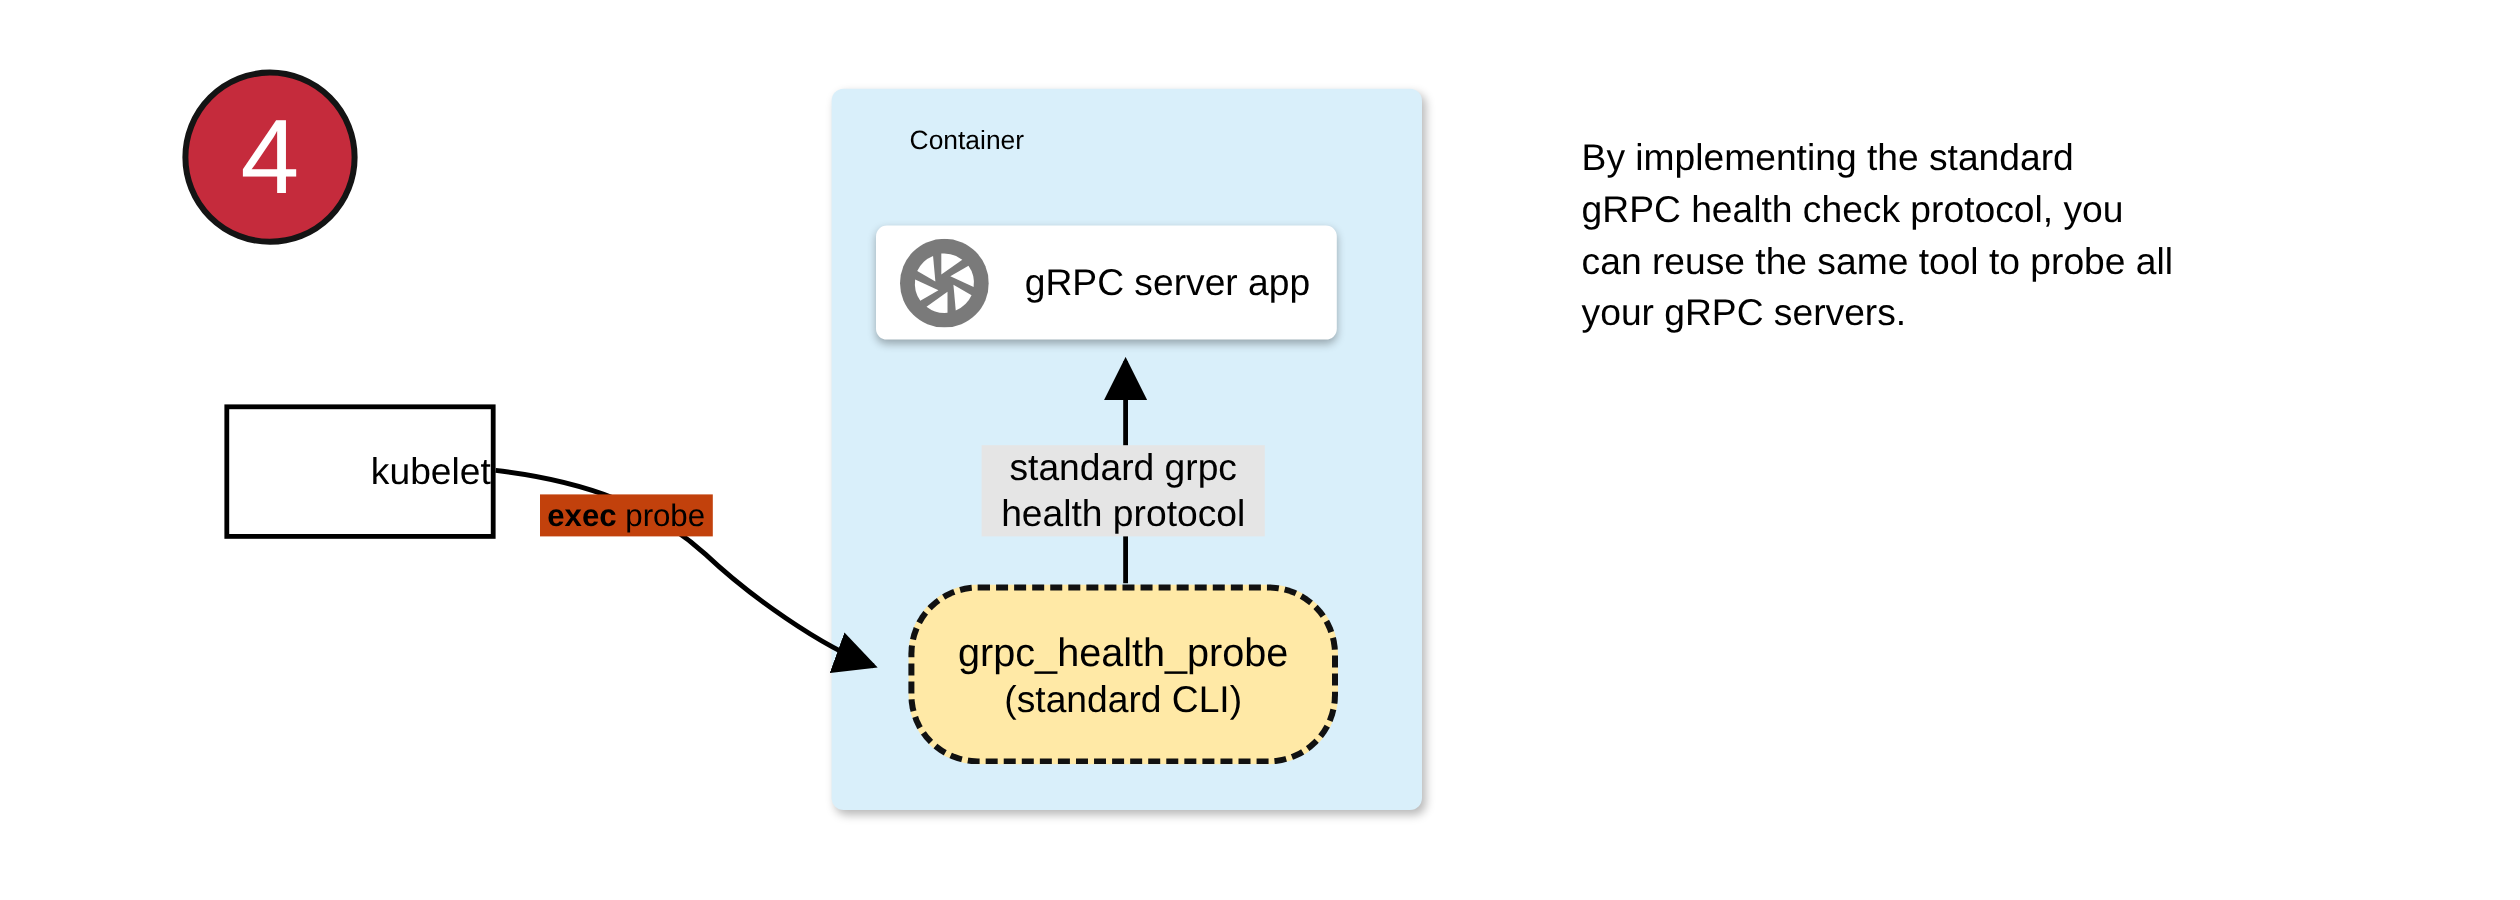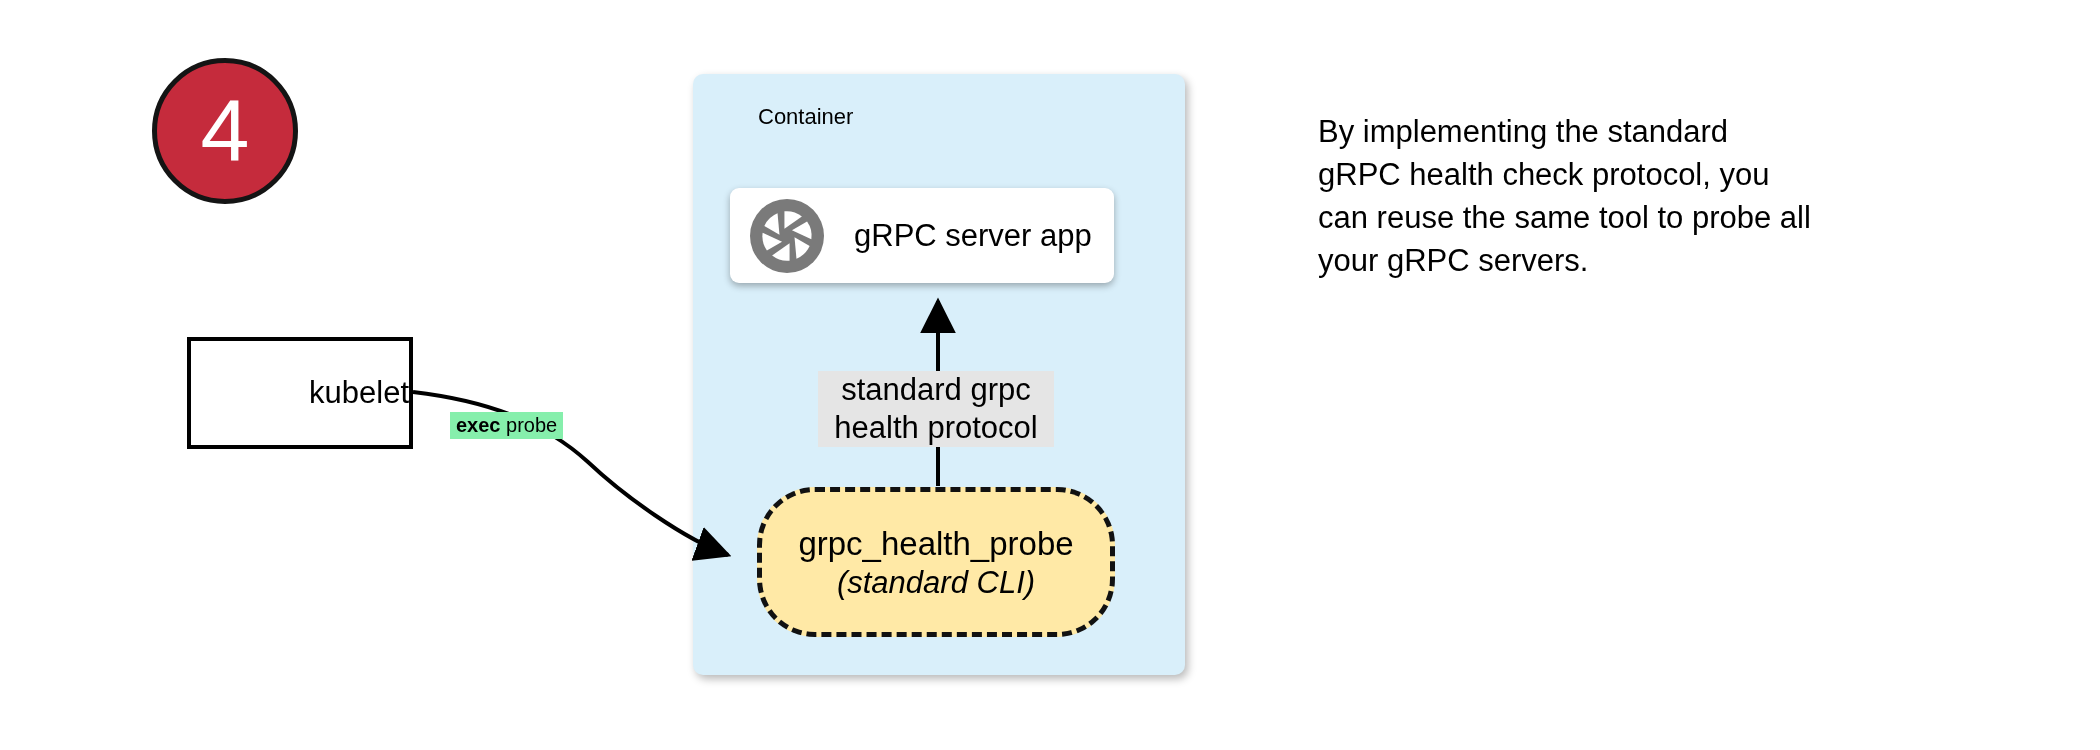--- a/index.html
+++ b/index.html
@@ -41,28 +41,28 @@
   .server-label{font-size:31px;}
   .aperture{width:74px;height:74px;flex:0 0 auto;}
 
   
   .probe-box{
     left:757px;top:487px;width:358px;height:150px;background:#FFE9A6;
     border:5px dashed #111;border-radius:58px;box-sizing:border-box;
     display:flex;flex-direction:column;align-items:center;justify-content:center;z-index:2;
   }
   .probe-name{font-size:33px;font-weight:normal;line-height:40px;}
-  .probe-sub{font-size:31px;line-height:37px;font-style:italic;}
+  .probe-sub{font-size:31px;line-height:37px;}
 
   
   .arrows{left:0;top:0;width:2100px;height:750px;z-index:5;pointer-events:none;}
 
   
   .exec-label{
-    left:450px;top:412px;background:#86efac;padding:2px 6px;font-size:20px;z-index:6;white-space:nowrap;
+    left:450px;top:412px;background:#c2410c;padding:2px 6px;font-size:26px;z-index:6;white-space:nowrap;
   }
   .exec-bold{font-weight:bold;}
   .protocol-label{
     left:818px;top:371px;width:236px;background:#e5e5e5;text-align:center;
     font-size:31px;line-height:38px;z-index:6;
   }
 
   
   .note{
     left:1318px;top:110px;width:520px;font-size:31px;line-height:43px;z-index:2;

